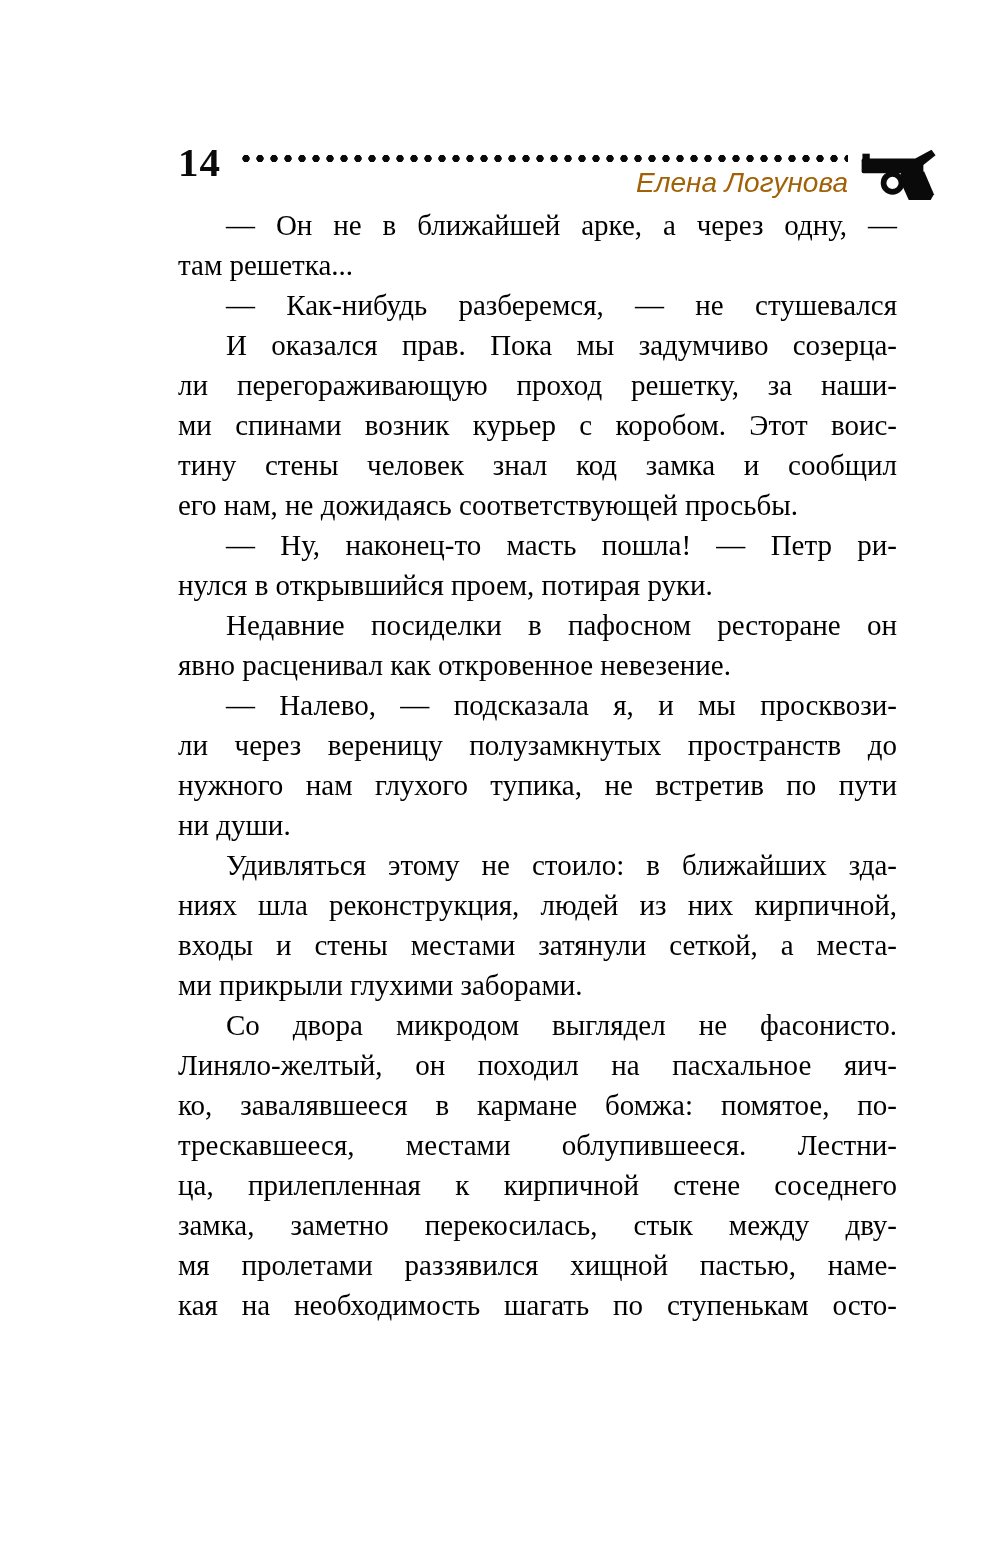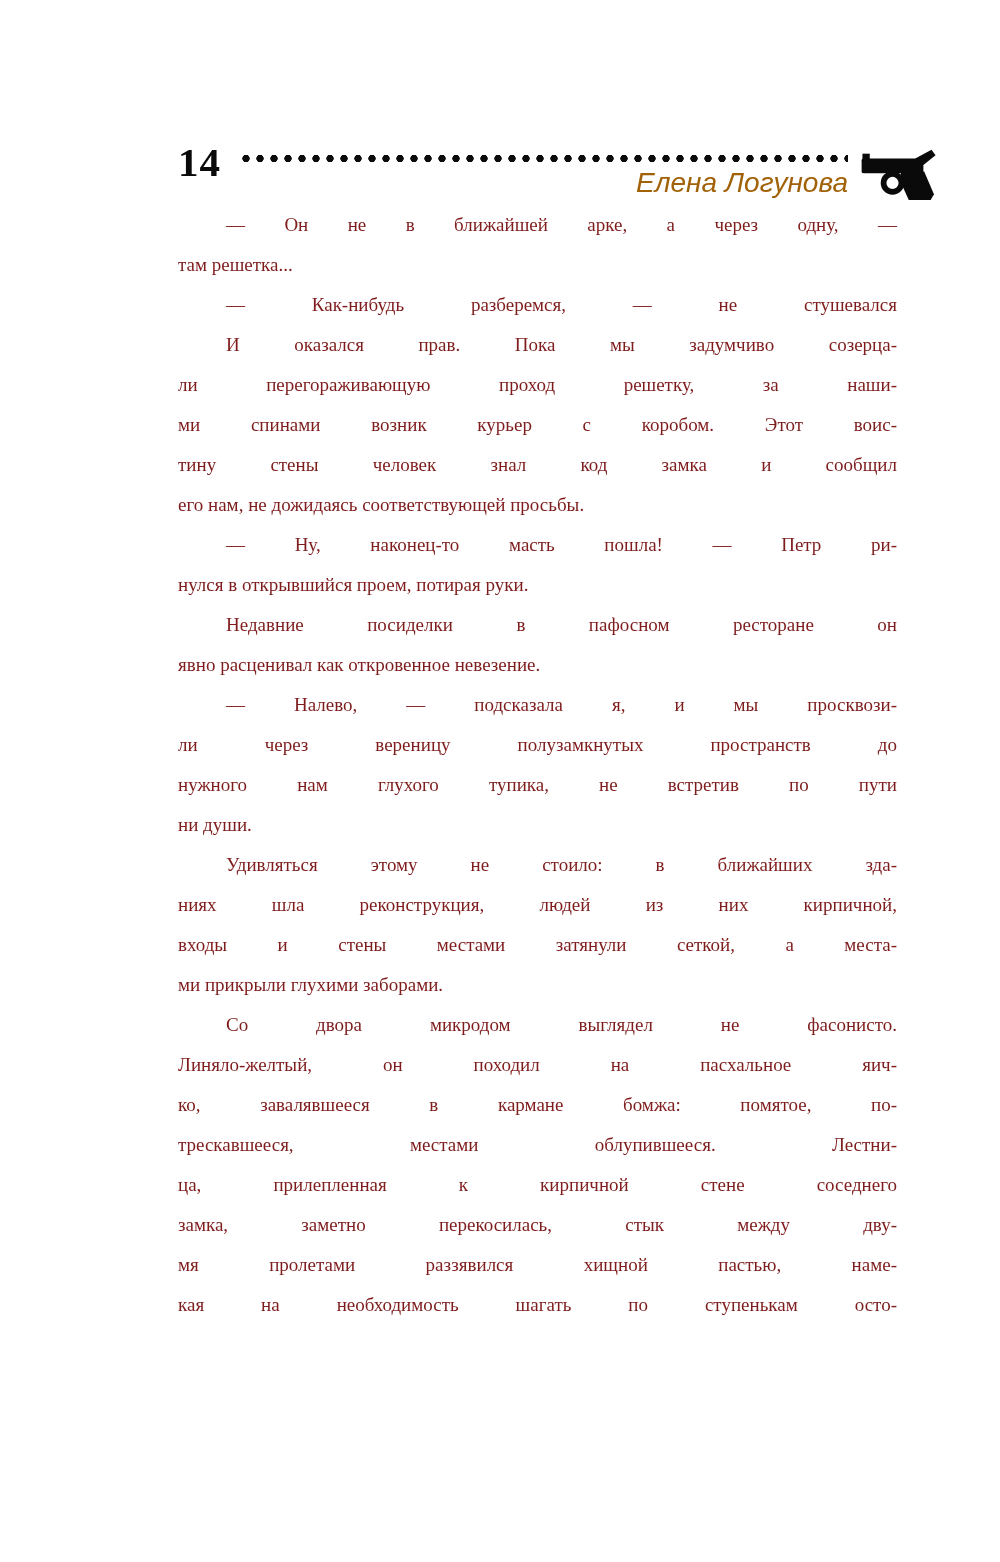--- a/index.html
+++ b/index.html
@@ -66,23 +66,23 @@
     height: 56px;
   }
   .gun svg { width: 100%; height: 100%; display: block; }
 
   
   .body-text {
     position: absolute;
     top: 205px;
     left: 178px;
     width: 719px;
-    font-size: 19px;
+    font-size: 29px;
     line-height: 40px;
-    color: #7f1d1d;
+    color: #000000;
   }
   .paragraph { margin: 0; }
   .line {
     text-align: justify;
     text-align-last: justify;
     white-space: normal;
   }
   .line.first { text-indent: 48px; }
   .line.last  { text-align-last: left; }
   .line.last.hyph { text-align-last: justify; }

